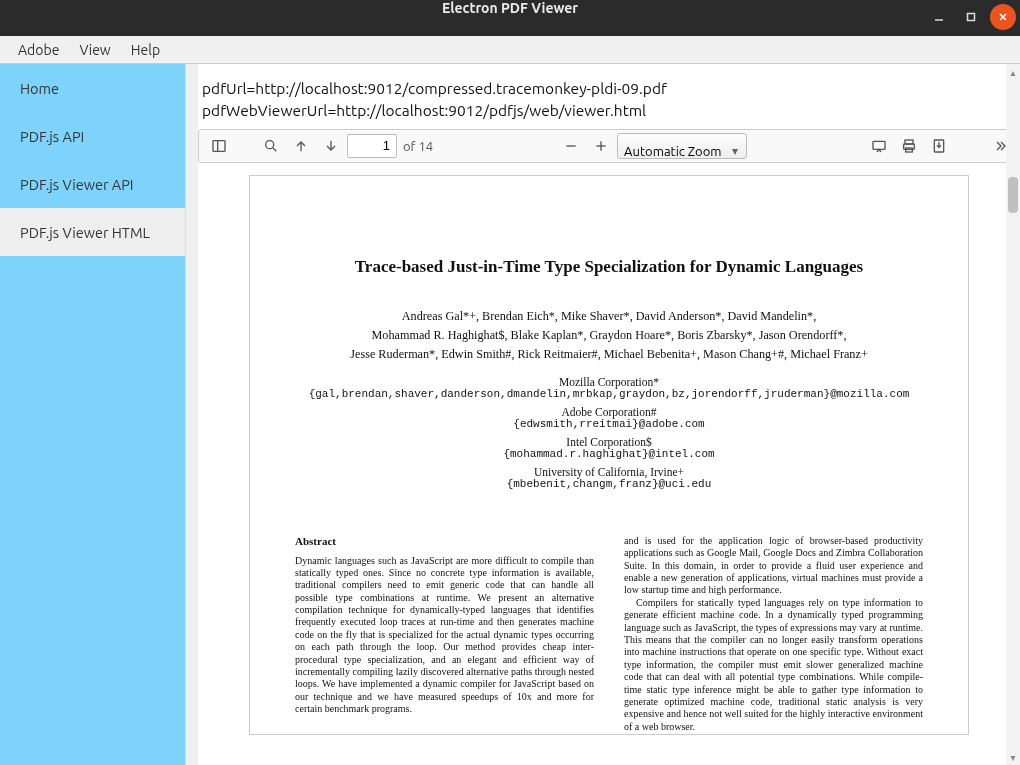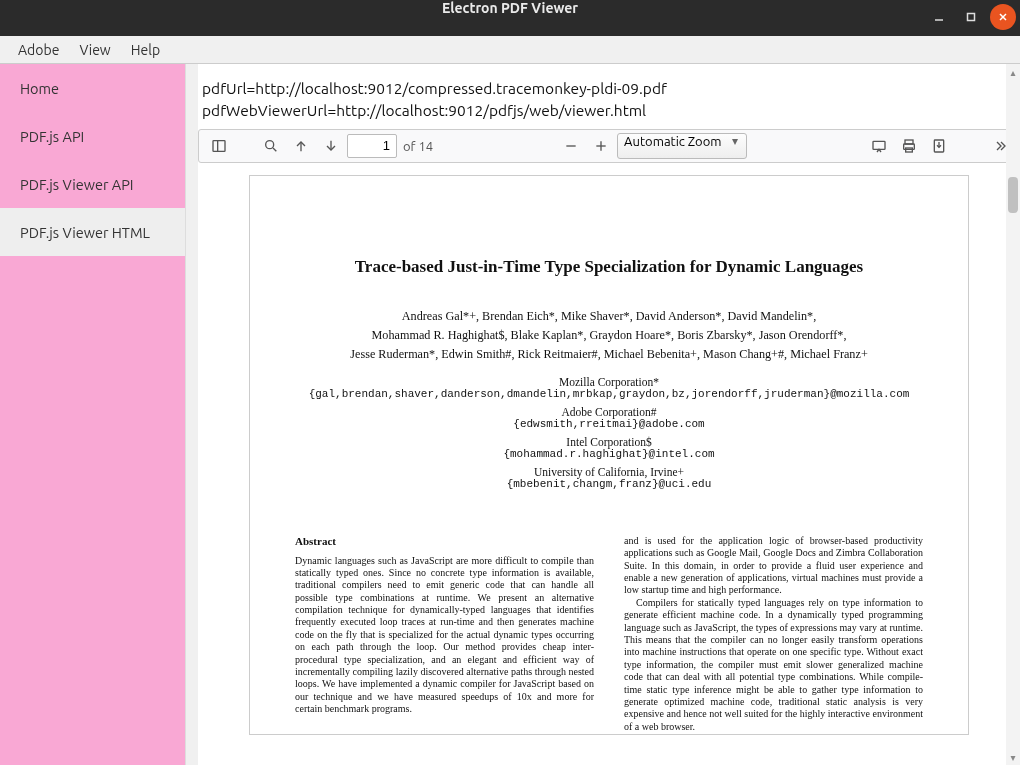--- a/index.html
+++ b/index.html
@@ -9,37 +9,37 @@
     .titlebar-controls { position: absolute; right: 4px; top: 4px; display: flex; gap: 6px; }
     .tb-btn { width: 26px; height: 26px; border-radius: 13px; display: flex; align-items: center; justify-content: center; cursor: pointer; font-size: 12px; color: #ddd; }
     .tb-btn.close { background: #e95420; color: #fff; }
     .tb-btn svg { width: 10px; height: 10px; }
     
     .menubar { background: #f0f0f0; height: 28px; display: flex; align-items: center; padding: 0 8px; border-bottom: 1px solid #ccc; font-size: 14px; color: #333; }
     .menubar-item { padding: 4px 10px; cursor: pointer; }
     
     .body-area { display: flex; height: calc(765px - 36px - 28px); }
     
-    .sidebar { width: 198px; background: #f9a8d4; position: relative; }
+    .sidebar { width: 198px; background: #7dd3fc; position: relative; }
     .sidebar-item { display: flex; align-items: center; padding: 0 20px; height: 48px; font-size: 14.5px; color: #333; cursor: pointer; }
     .sidebar-item.active { background: #eee; position: relative; text-align: center; }
     .sidebar-item.active::after { content:""; position:absolute; right:0; top:0; bottom:0; width:4px; background:#3584e4; }
     .sidebar::after { content:""; position:absolute; right:0; top:0; bottom:0; width:12px; background:#f0f0f0; border-left:1px solid #ddd; }
     
     .content { flex: 1; background: #fff; position: relative; }
     .url-info { padding: 14px 4px 0 4px; font-size: 15.5px; color: #111; line-height: 1.45; }
     
     .viewer-toolbar { margin-top: 6px; height: 34px; background: #f9f9fa; border: 1px solid #ccc; border-radius: 3px; display: flex; align-items: center; padding: 0 6px; gap: 2px; }
     .tb-icon { width: 28px; height: 28px; display: flex; align-items: center; justify-content: center; cursor: pointer; border-radius: 3px; color: #555; }
     .tb-icon svg { width: 16px; height: 16px; stroke: #555; stroke-width: 2; fill: none; }
     .tb-spacer-sm { width: 20px; }
     .tb-spacer-lg { flex: 1; }
     .page-input { width: 50px; height: 24px; border: 1px solid #bbb; border-radius: 2px; text-align: right; padding: 0 6px; font-size: 13px; background:#fff; }
     .page-of { font-size: 13px; color: #555; margin: 0 6px 0 4px; white-space: nowrap; }
-    .zoom-select { width: 130px; height: 26px; border: 1px solid #bbb; border-radius: 3px; font-size: 13px; padding: 0 6px; background: linear-gradient(#fdfdfd,#eee); cursor: pointer; position: relative; display:flex; align-items:flex-start; }
+    .zoom-select { width: 130px; height: 26px; border: 1px solid #bbb; border-radius: 3px; font-size: 13px; padding: 0 6px; background: linear-gradient(#fdfdfd,#eee); cursor: pointer; position: relative; display:flex; align-items:flex-end; }
     .zoom-select::after { content:"▾"; position:absolute; right:8px; color:#666; font-size:12px; }
     
     .page-area { margin-top: 12px; height: 560px; overflow:auto; display:flex; justify-content:center; background:#fff; position:relative; }
     .page { width: 720px; background:#fff; border:1px solid #ccc; padding: 80px 45px 20px 45px; font-family: "Times New Roman", serif; color:#111; position:relative; }
     .vscroll { position:absolute; right:0; top:0; bottom:0; width:14px; background:#f3f3f3; }
     .vscroll-thumb { position:absolute; right:2px; top:2px; width:10px; height:36px; background:#c0c0c0; border-radius:4px; }
     .outer-scroll { position:absolute; right:0; top:0; bottom:0; width:14px; background:#f3f3f3; }
     .outer-thumb-up { position:absolute; right:2px; top:2px; width:10px; height:12px; display:flex;align-items:center;justify-content:center; font-size:10px;color:#888;}
     .outer-thumb-down { position:absolute; right:2px; bottom:2px; width:10px; height:12px; display:flex;align-items:center;justify-content:center;font-size:10px;color:#888;}
     

